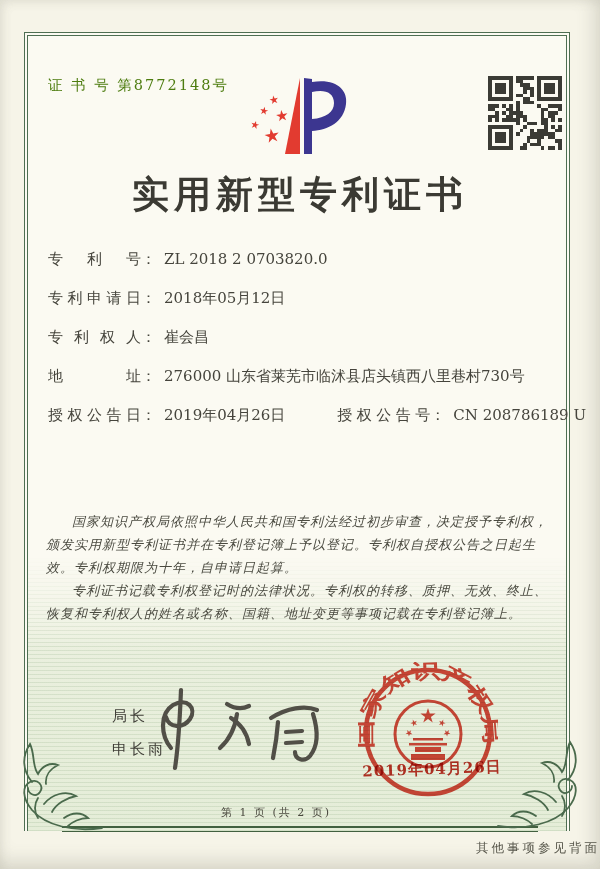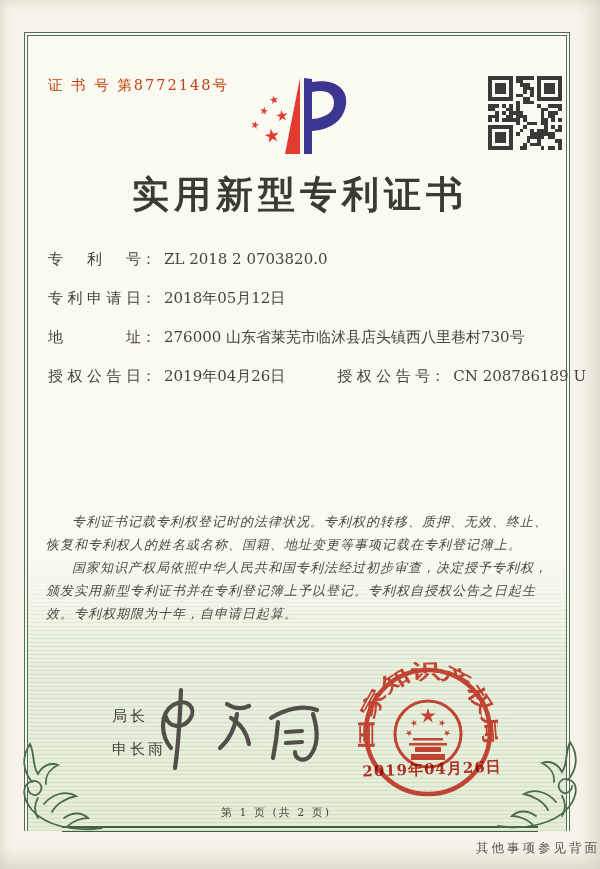--- a/index.html
+++ b/index.html
@@ -18,21 +18,21 @@
   }
   .wave-zone{
     position:absolute;left:0;right:0;top:520px;bottom:0;
     background:
       repeating-linear-gradient(0deg, rgba(122,158,112,0.18) 0 1px, rgba(122,158,112,0) 1px 4px),
       linear-gradient(180deg,#f2f3e6 0%,#e9efdd 40%,#e5edd8 100%);
     -webkit-mask-image:linear-gradient(180deg,transparent 0,#000 90px);
     mask-image:linear-gradient(180deg,transparent 0,#000 90px);
   }
   .abs{position:absolute;}
-  .cert-no{left:48px;top:76px;font-size:14.5px;letter-spacing:2px;color:#c2410c;}
+  .cert-no{left:48px;top:76px;font-size:14.5px;letter-spacing:2px;color:#4d7c0f;}
   .logo{left:238px;top:74px;width:124px;height:92px;}
   .qr{left:488px;top:76px;width:74px;height:74px;}
   .title{left:0;top:170px;width:600px;text-align:center;font-size:37px;font-weight:600;
     letter-spacing:5px;color:#3b3a33;}
   .fields{left:48px;top:240px;width:520px;font-size:15px;color:#45443c;}
   .frow{height:39px;line-height:39px;white-space:nowrap;}
   .flabel{display:inline-block;width:93px;text-align:justify;text-align-last:justify;vertical-align:top;}
   .fcolon{margin-right:8px;}
   .fpair2{margin-left:52px;}
   .paras{left:46px;top:510px;width:510px;font-size:13px;line-height:23px;color:#4a4a40;
@@ -224,30 +224,33 @@
 <div class="abs title">实用新型专利证书</div>
 
 <div class="abs fields">
   <div class="frow">
     <span class="flabel">专利号</span><span class="fcolon">：</span><span>ZL 2018 2 0703820.0</span>
   </div>
   <div class="frow">
     <span class="flabel">专利申请日</span><span class="fcolon">：</span><span>2018年05月12日</span>
   </div>
   <div class="frow">
+    <span class="flabel">专利权人</span><span class="fcolon">：</span><span>崔会昌</span>
+  </div>
+  <div class="frow">
     <span class="flabel">地址</span><span class="fcolon">：</span><span>276000 山东省莱芜市临沭县店头镇西八里巷村730号</span>
   </div>
   <div class="frow">
     <span class="flabel">授权公告日</span><span class="fcolon">：</span><span>2019年04月26日</span><span class="fpair2"><span class="flabel">授权公告号</span><span class="fcolon">：</span><span>CN 208786189 U</span></span>
   </div>
 </div>
 
 <div class="abs paras">
+  <p>国家知识产权局依照中华人民共和国专利法经过初步审查，决定授予专利权，颁发实用新型专利证书并在专利登记簿上予以登记。专利权自授权公告之日起生效。专利权期限为十年，自申请日起算。</p>
   <p>专利证书记载专利权登记时的法律状况。专利权的转移、质押、无效、终止、恢复和专利权人的姓名或名称、国籍、地址变更等事项记载在专利登记簿上。</p>
-  <p>国家知识产权局依照中华人民共和国专利法经过初步审查，决定授予专利权，颁发实用新型专利证书并在专利登记簿上予以登记。专利权自授权公告之日起生效。专利权期限为十年，自申请日起算。</p>
 </div>
 
 <div class="abs signer">
   <div>局长</div>
   <div>申长雨</div>
 </div>
 
 <svg class="abs signature" viewBox="0 0 185 92" fill="none" stroke="#514f47" stroke-width="4.2" stroke-linecap="round" stroke-linejoin="round">
   <path d="M26 64 C16 52 14 30 28 21 C42 13 52 24 45 35 C38 45 24 44 21 33"></path>
   <path d="M36 6 C35 30 34 58 30 84"></path>

